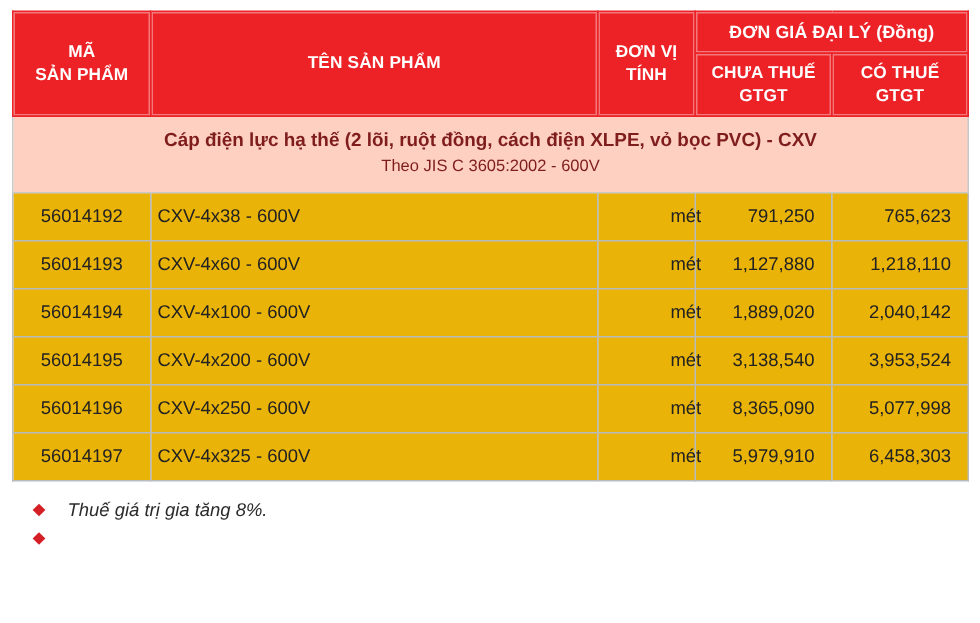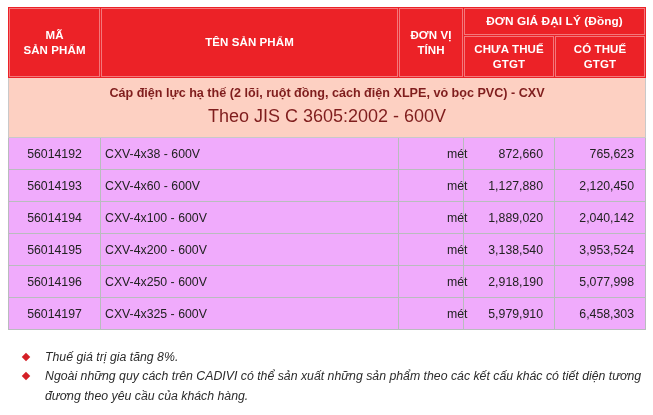--- a/index.html
+++ b/index.html
@@ -70,48 +70,47 @@
     border-bottom: 1px solid #c9c9c9;
   }
   .sub-main {
     font-weight: bold;
     font-size: 12.6px;
     line-height: 1.25;
     display: block;
   }
   .sub-sub {
     font-weight: normal;
-    font-size: 18px;
+    font-size: 11px;
     line-height: 1.35;
     display: block;
     margin-top: 2px;
   }
 
   
   .body-row td {
-    background: #f0abfc;
+    background: #eab308;
     border: 1px solid #b9bcbe;
     font-size: 12.3px;
     color: #222222;
     height: 27px;
     padding: 2px 8px;
     vertical-align: middle;
   }
   td.code  { text-align: center; }
   td.name  { text-align: left; padding-left: 4px; }
   td.unit  { text-align: center; padding-left: 48px; }
   td.price { text-align: right; padding-right: 11px; }
 
   
   .notes {
     position: absolute;
     left: 22px;
     top: 331px;
     width: 620px;
-    margin-top: 17px;
   }
   .note {
     position: relative;
     padding-left: 23px;
     font-style: italic;
     font-size: 12.3px;
     line-height: 1.58;
     color: #2b2b2b;
   }
   .note .bullet {
@@ -166,65 +165,64 @@
         <td class="sub-cell" colspan="5">
           <span class="sub-main">Cáp điện lực hạ thế (2 lõi, ruột đồng, cách điện XLPE, vỏ bọc PVC) - CXV</span>
           <span class="sub-sub">Theo JIS C 3605:2002 - 600V</span>
         </td>
       </tr>
 
       <tr class="body-row">
         <td class="code">56014192</td>
         <td class="name">CXV-4x38 - 600V</td>
         <td class="unit">mét</td>
-        <td class="price">872,660</td>
+        <td class="price">791,250</td>
         <td class="price">765,623</td>
       </tr>
       <tr class="body-row">
         <td class="code">56014193</td>
         <td class="name">CXV-4x60 - 600V</td>
         <td class="unit">mét</td>
         <td class="price">1,127,880</td>
-        <td class="price">2,120,450</td>
+        <td class="price">1,218,110</td>
       </tr>
       <tr class="body-row">
         <td class="code">56014194</td>
         <td class="name">CXV-4x100 - 600V</td>
         <td class="unit">mét</td>
         <td class="price">1,889,020</td>
         <td class="price">2,040,142</td>
       </tr>
       <tr class="body-row">
         <td class="code">56014195</td>
         <td class="name">CXV-4x200 - 600V</td>
         <td class="unit">mét</td>
         <td class="price">3,138,540</td>
         <td class="price">3,953,524</td>
       </tr>
       <tr class="body-row">
         <td class="code">56014196</td>
         <td class="name">CXV-4x250 - 600V</td>
         <td class="unit">mét</td>
-        <td class="price">2,918,190</td>
+        <td class="price">8,365,090</td>
         <td class="price">5,077,998</td>
       </tr>
       <tr class="body-row">
         <td class="code">56014197</td>
         <td class="name">CXV-4x325 - 600V</td>
         <td class="unit">mét</td>
         <td class="price">5,979,910</td>
         <td class="price">6,458,303</td>
       </tr>
     </tbody>
   </table>
 
   <div class="notes">
     <div class="note">
       <span class="bullet"></span>
       <span>Thuế giá trị gia tăng 8%.</span>
     </div>
     <div class="note">
       <span class="bullet"></span>
-      <span>Ngoài những quy cách trên CADIVI có thể sản xuất những sản phẩm theo các kết cấu khác có tiết diện tương đương theo yêu cầu của khách hàng.</span>
     </div>
   </div>
 
 </div>
 
 </body></html>

